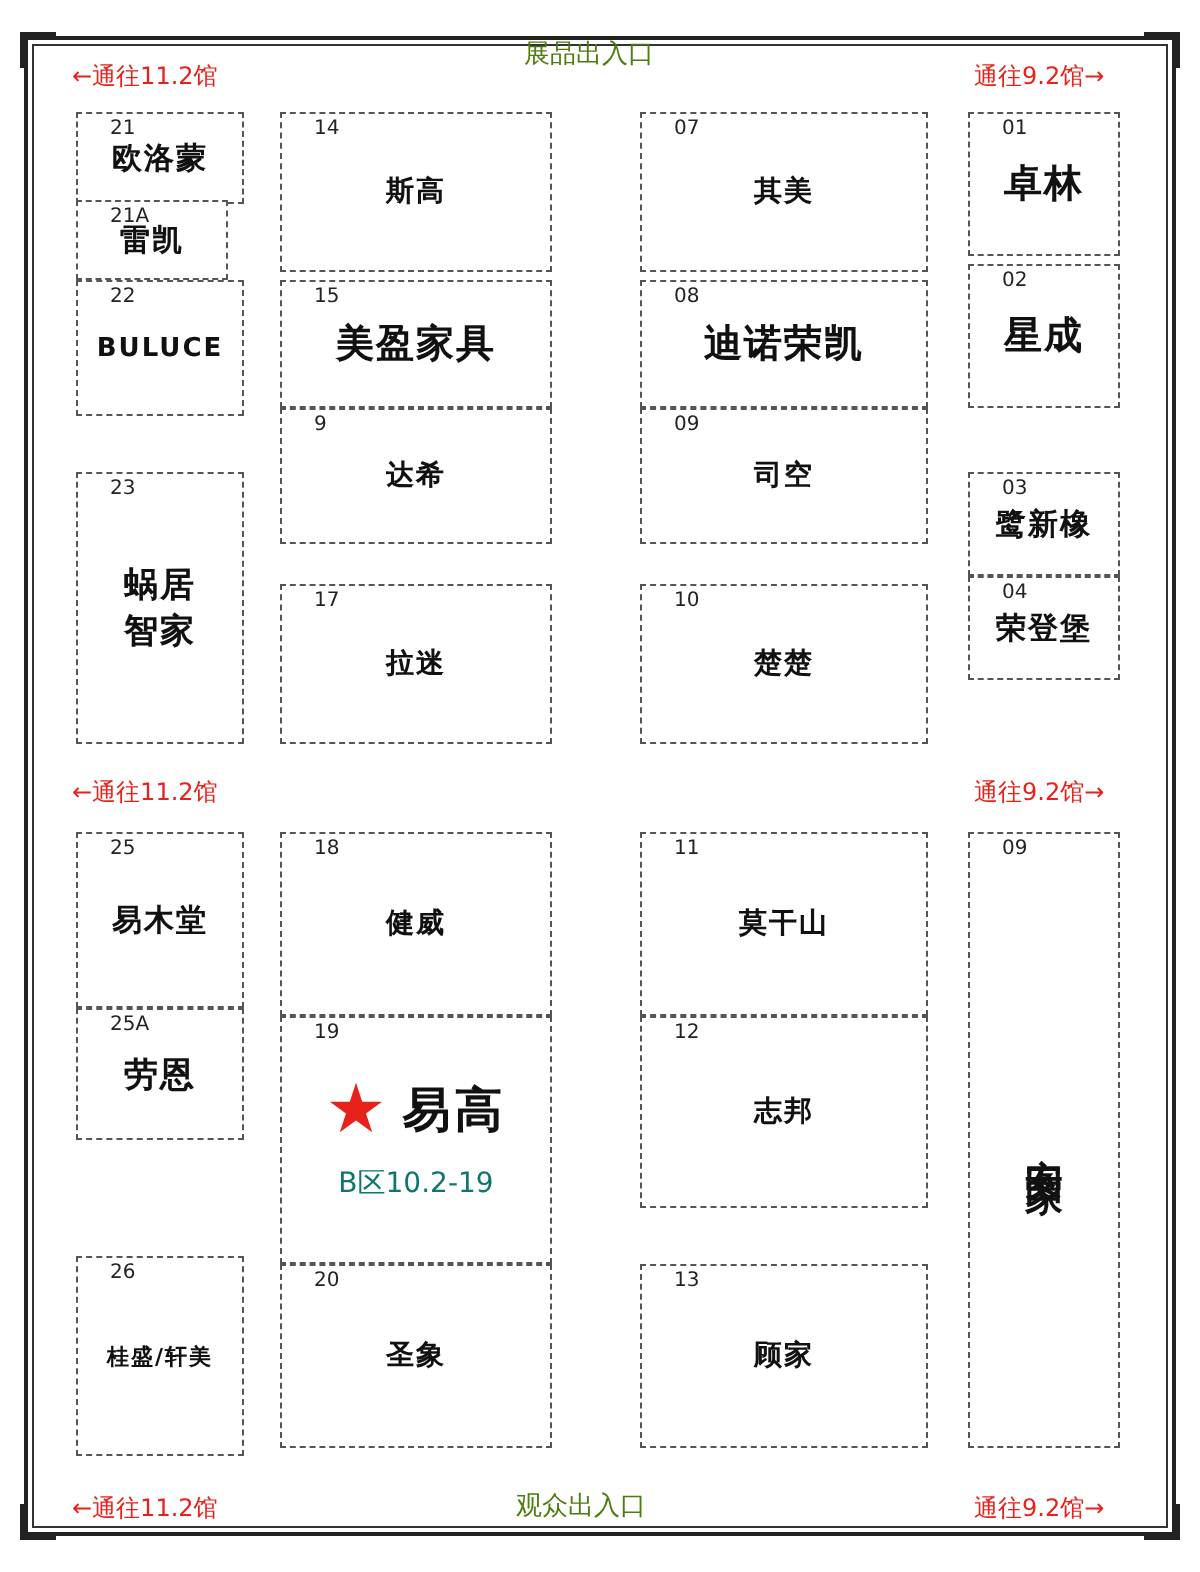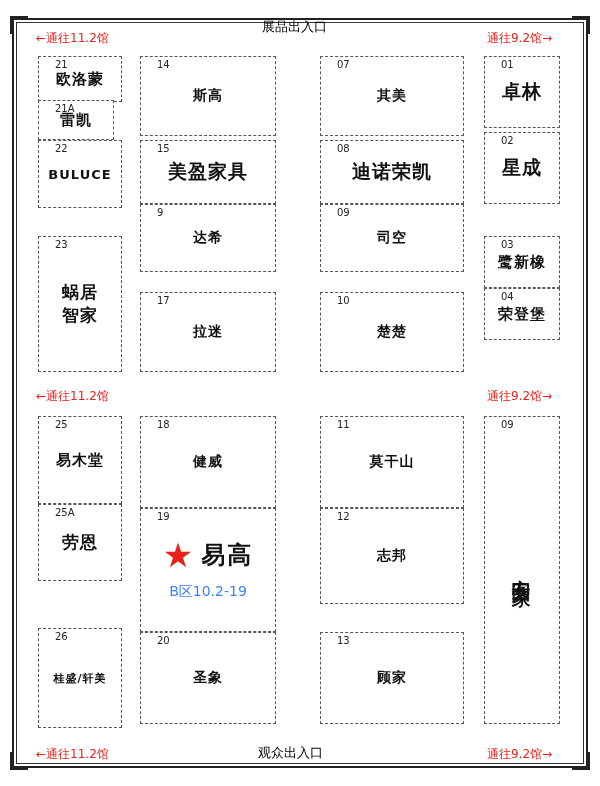--- a/index.html
+++ b/index.html
@@ -128,33 +128,33 @@
   }
   .hl-name {
     font-size: 24px;
     font-weight: bold;
     color: #111;
     letter-spacing: 2px;
   }
   .hl-sub {
     margin-top: 12px;
     font-size: 14px;
-    color: #3b82f6;
+    color: #0f766e;
   }
 
   
   .red-label {
     position: absolute;
     color: #e8221b;
     font-size: 12px;
     white-space: nowrap;
   }
   .center-label {
     position: absolute;
-    color: #000000;
+    color: #4d7c0f;
     font-size: 13px;
     white-space: nowrap;
   }
 </style>
 </head>
 <body>
 
 <div id="map">
 
   <div class="hall-border"></div>
@@ -237,21 +237,21 @@
         <div class="name">鹭新橡</div>
       </div>
       <div class="booth fs16" style="left: 484px; top: 288px; width: 76px; height: 52px;">
         <div class="num">04</div>
         <div class="name">荣登堡</div>
       </div>
       <div class="booth fs16" style="left: 38px; top: 416px; width: 84px; height: 88px;">
         <div class="num">25</div>
         <div class="name">易木堂</div>
       </div>
-      <div class="booth fs18" style="left: 38px; top: 504px; width: 84px; height: 77px;">
+      <div class="booth fs18" style="left: 38px; top: 504px; width: 84px; height: 66px;">
         <div class="num">25A</div>
         <div class="name">劳恩</div>
       </div>
       <div class="booth fs11" style="left: 38px; top: 628px; width: 84px; height: 100px;">
         <div class="num">26</div>
         <div class="name">桂盛/轩美</div>
       </div>
       <div class="booth fs22" style="left: 140px; top: 416px; width: 136px; height: 92px;">
         <div class="num">18</div>
         <div class="name">健威</div>

